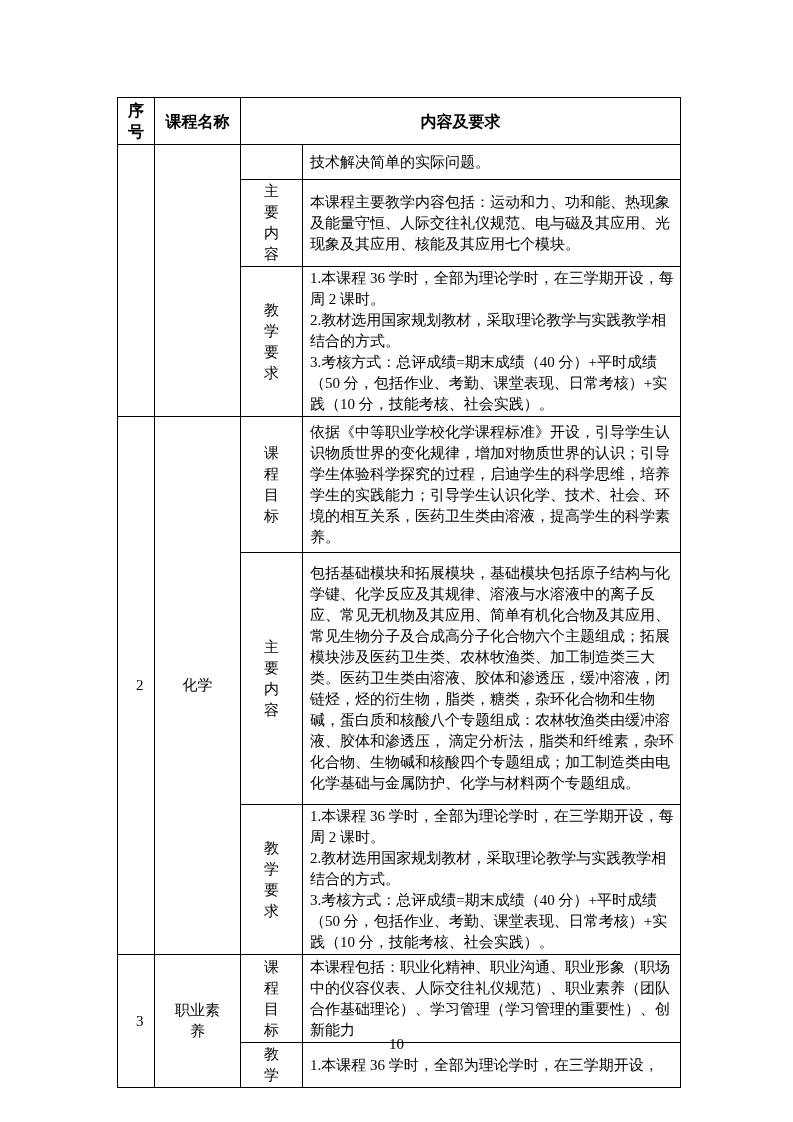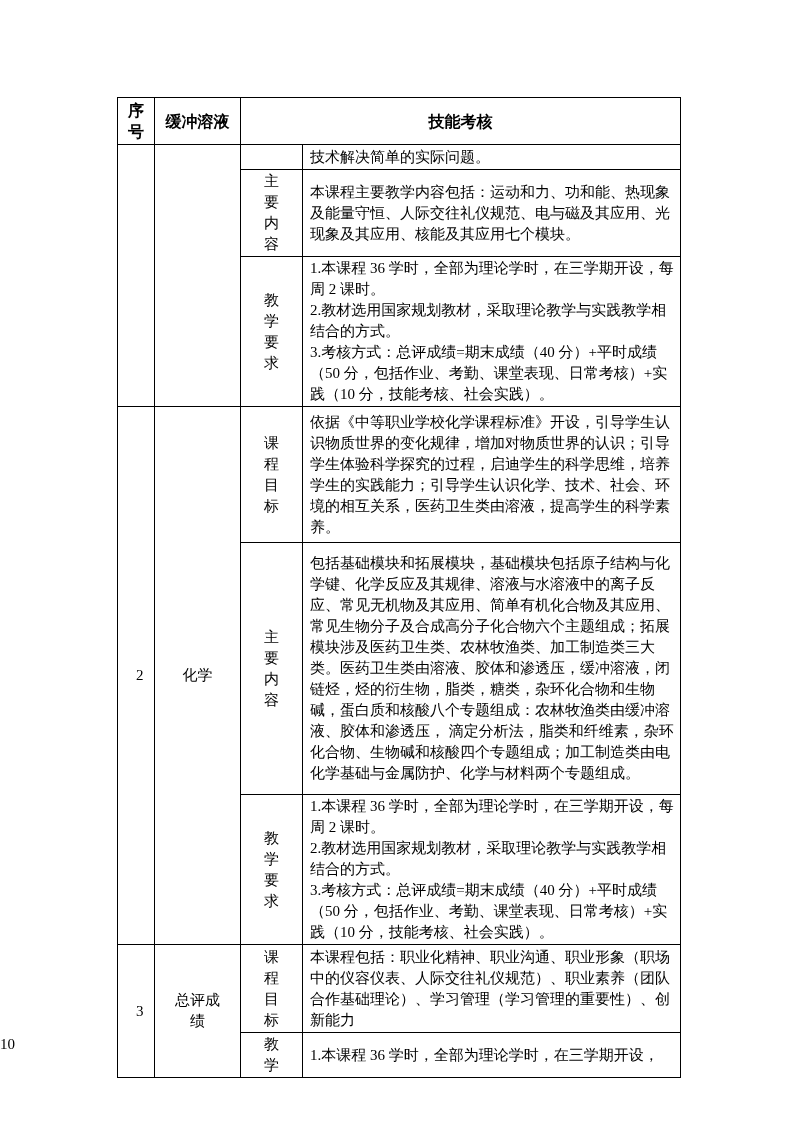--- a/index.html
+++ b/index.html
@@ -51,55 +51,56 @@
     text-align: center;
     white-space: pre-line;
   }
   td.content-cell {
     text-align: left;
     white-space: pre-wrap;
     padding: 1px 4px 1px 7px;
     word-break: break-all;
   }
   tr.h-head { height: 43px; }
-  tr.h-25  { height: 25px; }
+  tr.h-25  { height: 35px; }
   tr.h-65  { height: 65px; }
   tr.h-144 { height: 144px; }
   tr.h-136 { height: 136px; }
   tr.h-252 { height: 252px; }
   tr.h-145 { height: 145px; }
   tr.h-88  { height: 88px; }
   tr.h-24  { height: 24px; }
   .page-number {
     position: absolute;
     left: 0;
     top: 1036px;
     width: 100%;
+    text-align: center;
     font-size: 15px;
     color: #000000;
   }
 </style>
 </head>
 <body>
 
 <div class="page">
 
   <table class="doc-table">
     <colgroup>
       <col class="c-num">
       <col class="c-course">
       <col class="c-label">
       <col class="c-body">
     </colgroup>
     <tbody>
       <tr class="h-head">
         <th>序
 号</th>
-        <th>缓冲溶液</th>
-        <th colspan="2">技能考核</th>
+        <th>课程名称</th>
+        <th colspan="2">内容及要求</th>
       </tr>
 
       <tr class="h-25">
         <td class="num-cell" rowspan="3"></td>
         <td class="course-cell" rowspan="3"></td>
         <td class="label-cell"></td>
         <td class="content-cell">技术解决简单的实际问题。</td>
       </tr>
       <tr class="h-65">
         <td class="label-cell">主要
@@ -129,21 +130,21 @@
       <tr class="h-145">
         <td class="label-cell">教学
 要求</td>
         <td class="content-cell">1.本课程 36 学时，全部为理论学时，在三学期开设，每周 2 课时。
 2.教材选用国家规划教材，采取理论教学与实践教学相结合的方式。
 3.考核方式：总评成绩=期末成绩（40 分）+平时成绩（50 分，包括作业、考勤、课堂表现、日常考核）+实践（10 分，技能考核、社会实践）。</td>
       </tr>
 
       <tr class="h-88">
         <td class="num-cell" rowspan="2">3</td>
-        <td class="course-cell" rowspan="2">总评成绩</td>
+        <td class="course-cell" rowspan="2">职业素养</td>
         <td class="label-cell">课程
 目标</td>
         <td class="content-cell">本课程包括：职业化精神、职业沟通、职业形象（职场中的仪容仪表、人际交往礼仪规范）、职业素养（团队合作基础理论）、学习管理（学习管理的重要性）、创新能力</td>
       </tr>
       <tr class="h-24">
         <td class="label-cell">教学</td>
         <td class="content-cell">1.本课程 36 学时，全部为理论学时，在三学期开设，</td>
       </tr>
     </tbody>
   </table>

